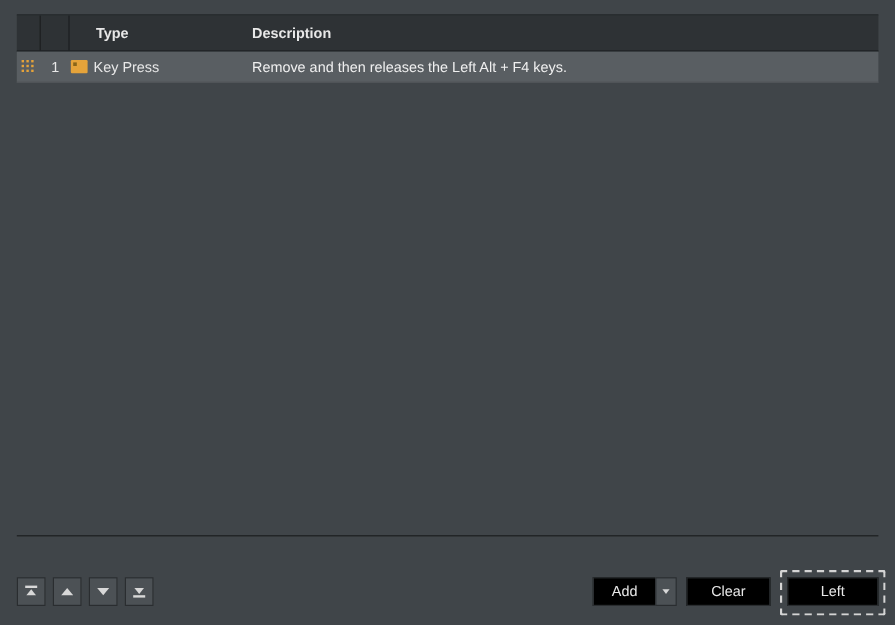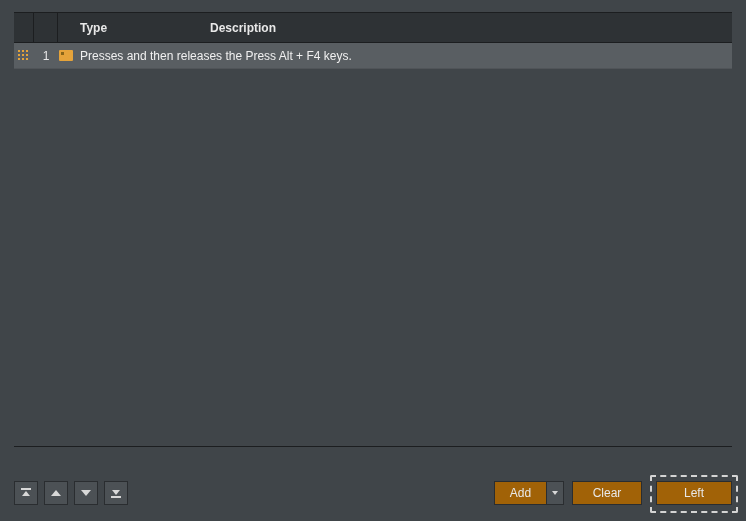--- a/index.html
+++ b/index.html
@@ -123,21 +123,21 @@
     cursor: pointer;
   }
   .spacer { flex: 1 1 auto; }
   .action-btns {
     display: flex;
     gap: 8px;
     align-items: stretch;
   }
   .btn {
     height: 24px;
-    background: #a16207;
+    background: #000000;
     border: 1px solid #2a2d30;
     color: #e8e8e8;
     font-size: 12px;
     display: flex;
     align-items: center;
     justify-content: center;
     cursor: pointer;
     padding: 0 14px;
     min-width: 70px;
   }
@@ -189,21 +189,22 @@
             <span></span>
           <span></span>
             <span></span>
             <span></span>
         </div>
       </div>
       <div class="col-num">1</div>
       <div class="col-icon">
         <div class="key-icon"></div>
       </div>
-      <div class="col-desc">Presses and then releases the Press Alt + F4 keys.</div>
+      <div class="col-type">Key Press</div>
+      <div class="col-desc">Remove and then releases the Left Alt + F4 keys.</div>
     </div>
   </div>
 
   <div class="footer">
     <div class="order-btns">
       <div class="sq-btn">
         <svg width="12" height="12" viewBox="0 0 12 12">
           <rect x="1" y="1" width="10" height="2" fill="#d8d8d8"></rect>
           <path d="M6 4 L10 9 L2 9 Z" fill="#d8d8d8"></path>
         </svg>

